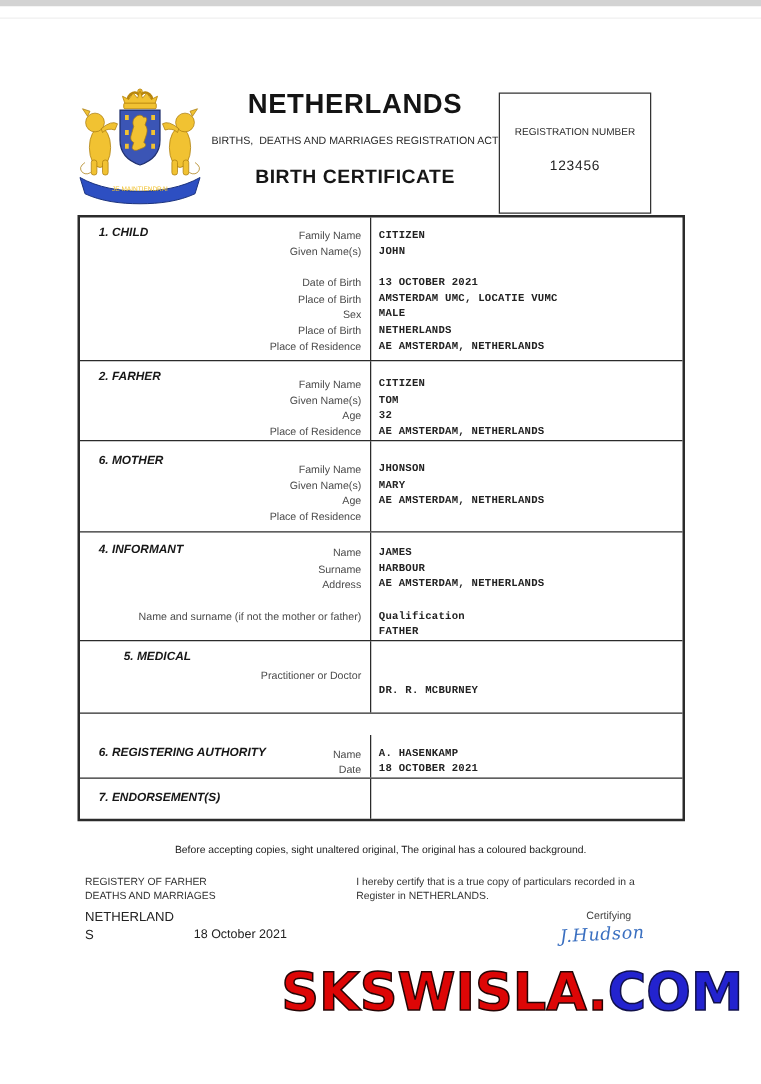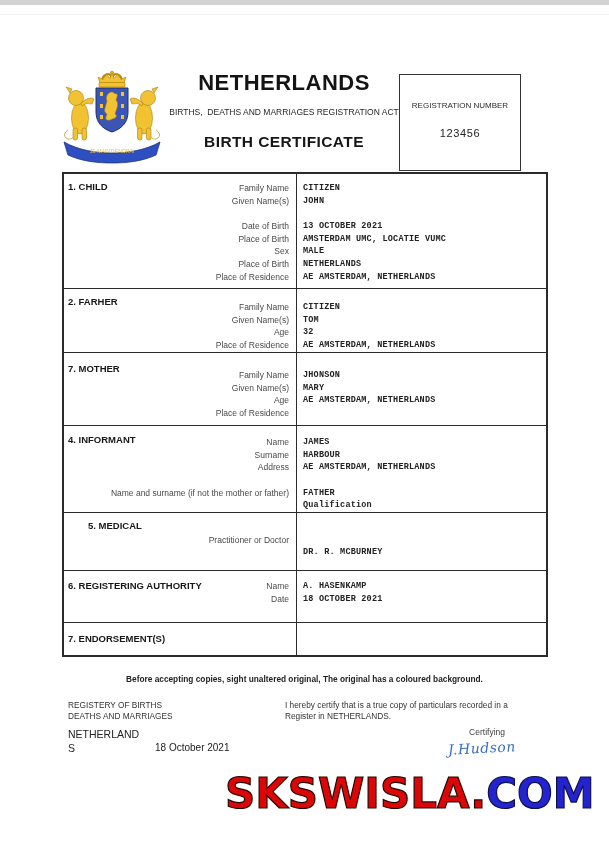--- a/index.html
+++ b/index.html
@@ -20,36 +20,36 @@
   .regbox { position:absolute; left:399px; top:74px; width:122px; height:97px; border:1.5px solid #333; background:#fff; text-align:center; }
   .reglabel { font-size:8px; color:#2b2b2b; margin-top:26px; }
   .regnum { font-size:11px; color:#232323; margin-top:17px; letter-spacing:.6px; }
 
   
   .cert-table { position:absolute; left:62px; top:172px; width:486px; border:2px solid #2b2b2b; background:#fff; }
   .sect { display:flex; border-top:1.5px solid #2b2b2b; }
   .sect:first-child { border-top:none; }
   .cell-l { width:233px; border-right:1.5px solid #2b2b2b; position:relative; }
   .cell-r { flex:1; position:relative; }
-  .sect-title { position:absolute; left:4px; font-weight:bold; font-size:9.5px; color:#171717; white-space:nowrap; }
+  .sect-title { position:absolute; left:15px; font-weight:bold; font-size:9.5px; color:#171717; white-space:nowrap;font-style:italic; }
   .labels { text-align:right; padding-right:7px; }
   .lbl { font-size:8.5px; color:#4a4a4a; height:12.7px; line-height:12.7px; white-space:nowrap; }
   .vals { padding-left:6px; }
   .val { font-family:"Liberation Mono","DejaVu Sans Mono",monospace; font-weight:bold; font-size:8.5px;
          color:#222; height:12.7px; line-height:12.7px; letter-spacing:.2px; white-space:nowrap; }
   .sec0 { height:114px; } .sec0 .sect-title{ top:7px; }  .sec0 .labels,.sec0 .vals{ padding-top:8px; }
   .sec1 { height:64px; }  .sec1 .sect-title{ top:7px; }  .sec1 .labels,.sec1 .vals{ padding-top:12px; }
   .sec2 { height:73px; }  .sec2 .sect-title{ top:10px; } .sec2 .labels,.sec2 .vals{ padding-top:16px; }
   .sec3 { height:87px; }  .sec3 .sect-title{ top:8px; }  .sec3 .labels,.sec3 .vals{ padding-top:10px; }
   .sec4 { height:58px; }  .sec4 .sect-title{ top:7px;margin-left:20px; }  .sec4 .labels,.sec4 .vals{ padding-top:8px; }
-  .sec5 { height:52px; }  .sec5 .sect-title{ top:9px; }  .sec5 .labels,.sec5 .vals{ padding-top:9px; }
+  .sec5 { height:52px;align-items:flex-end; }  .sec5 .sect-title{ top:9px; }  .sec5 .labels,.sec5 .vals{ padding-top:9px; }
   .sec6 { height:33px; }  .sec6 .sect-title{ top:10px; }
 
   
-  .notice { position:absolute; top:674px; left:0; width:609px; text-align:center; font-size:8.3px; font-weight:bold; color:#222; }
+  .notice { position:absolute; top:674px; left:0; width:609px; text-align:center; font-size:8.3px; font-weight:normal; color:#222; }
   .registry { position:absolute; left:68px; top:700px; font-size:8.3px; color:#333; line-height:10.5px; }
   .country { position:absolute; left:68px; top:727px; font-size:10.5px; color:#222; line-height:14px; }
   .footdate { position:absolute; left:155px; top:742px; font-size:10px; color:#222; }
   .certify { position:absolute; left:285px; top:700px; width:230px; font-size:8.3px; color:#333; line-height:10.5px; }
   .registrar { position:absolute; left:400px; top:727px; width:105px; text-align:right; font-size:8.5px; color:#3f3f3f; }
   .signature { position:absolute; left:448px; top:740px; font-family:"DejaVu Serif",serif; font-style:italic;
                font-size:14px; color:#3a6fc0; transform:rotate(-3deg); letter-spacing:.5px; }
 
   
   .watermark { position:absolute; left:225px; top:772px; font-size:42px; line-height:44px; font-weight:bold;
@@ -162,21 +162,21 @@
         <div class="val">CITIZEN</div>
         <div class="val">TOM</div>
         <div class="val">32</div>
         <div class="val">AE AMSTERDAM, NETHERLANDS</div>
       </div>
     </div>
   </div>
 
   <div class="sect sec2">
     <div class="cell-l">
-      <div class="sect-title">7. MOTHER</div>
+      <div class="sect-title">6. MOTHER</div>
       <div class="labels">
         <div class="lbl">Family Name</div>
         <div class="lbl">Given Name(s)</div>
         <div class="lbl">Age</div>
         <div class="lbl">Place of Residence</div>
       </div>
     </div>
     <div class="cell-r">
       <div class="vals">
         <div class="val">JHONSON</div>
@@ -197,22 +197,22 @@
         <div class="lbl">Name and surname (if not the mother or father)</div>
         <div class="lbl"></div>
       </div>
     </div>
     <div class="cell-r">
       <div class="vals">
         <div class="val">JAMES</div>
         <div class="val">HARBOUR</div>
         <div class="val">AE AMSTERDAM, NETHERLANDS</div>
         <div class="val"></div>
+        <div class="val">Qualification</div>
         <div class="val">FATHER</div>
-        <div class="val">Qualification</div>
       </div>
     </div>
   </div>
 
   <div class="sect sec4">
     <div class="cell-l">
       <div class="sect-title">5. MEDICAL</div>
       <div class="labels">
         <div class="lbl"></div>
         <div class="lbl">Practitioner or Doctor</div>
@@ -248,21 +248,21 @@
       <div class="sect-title">7. ENDORSEMENT(S)</div>
     </div>
     <div class="cell-r"></div>
   </div>
 
 </div>
 
 <div class="notice">Before accepting copies, sight unaltered original, The original has a coloured background.</div>
 
 <div class="registry">
-  <div>REGISTERY OF BIRTHS</div>
+  <div>REGISTERY OF FARHER</div>
   <div>DEATHS AND MARRIAGES</div>
 </div>
 
 <div class="country">
   <div>NETHERLAND</div>
   <div>S</div>
 </div>
 
 <div class="footdate">18 October 2021</div>
 

